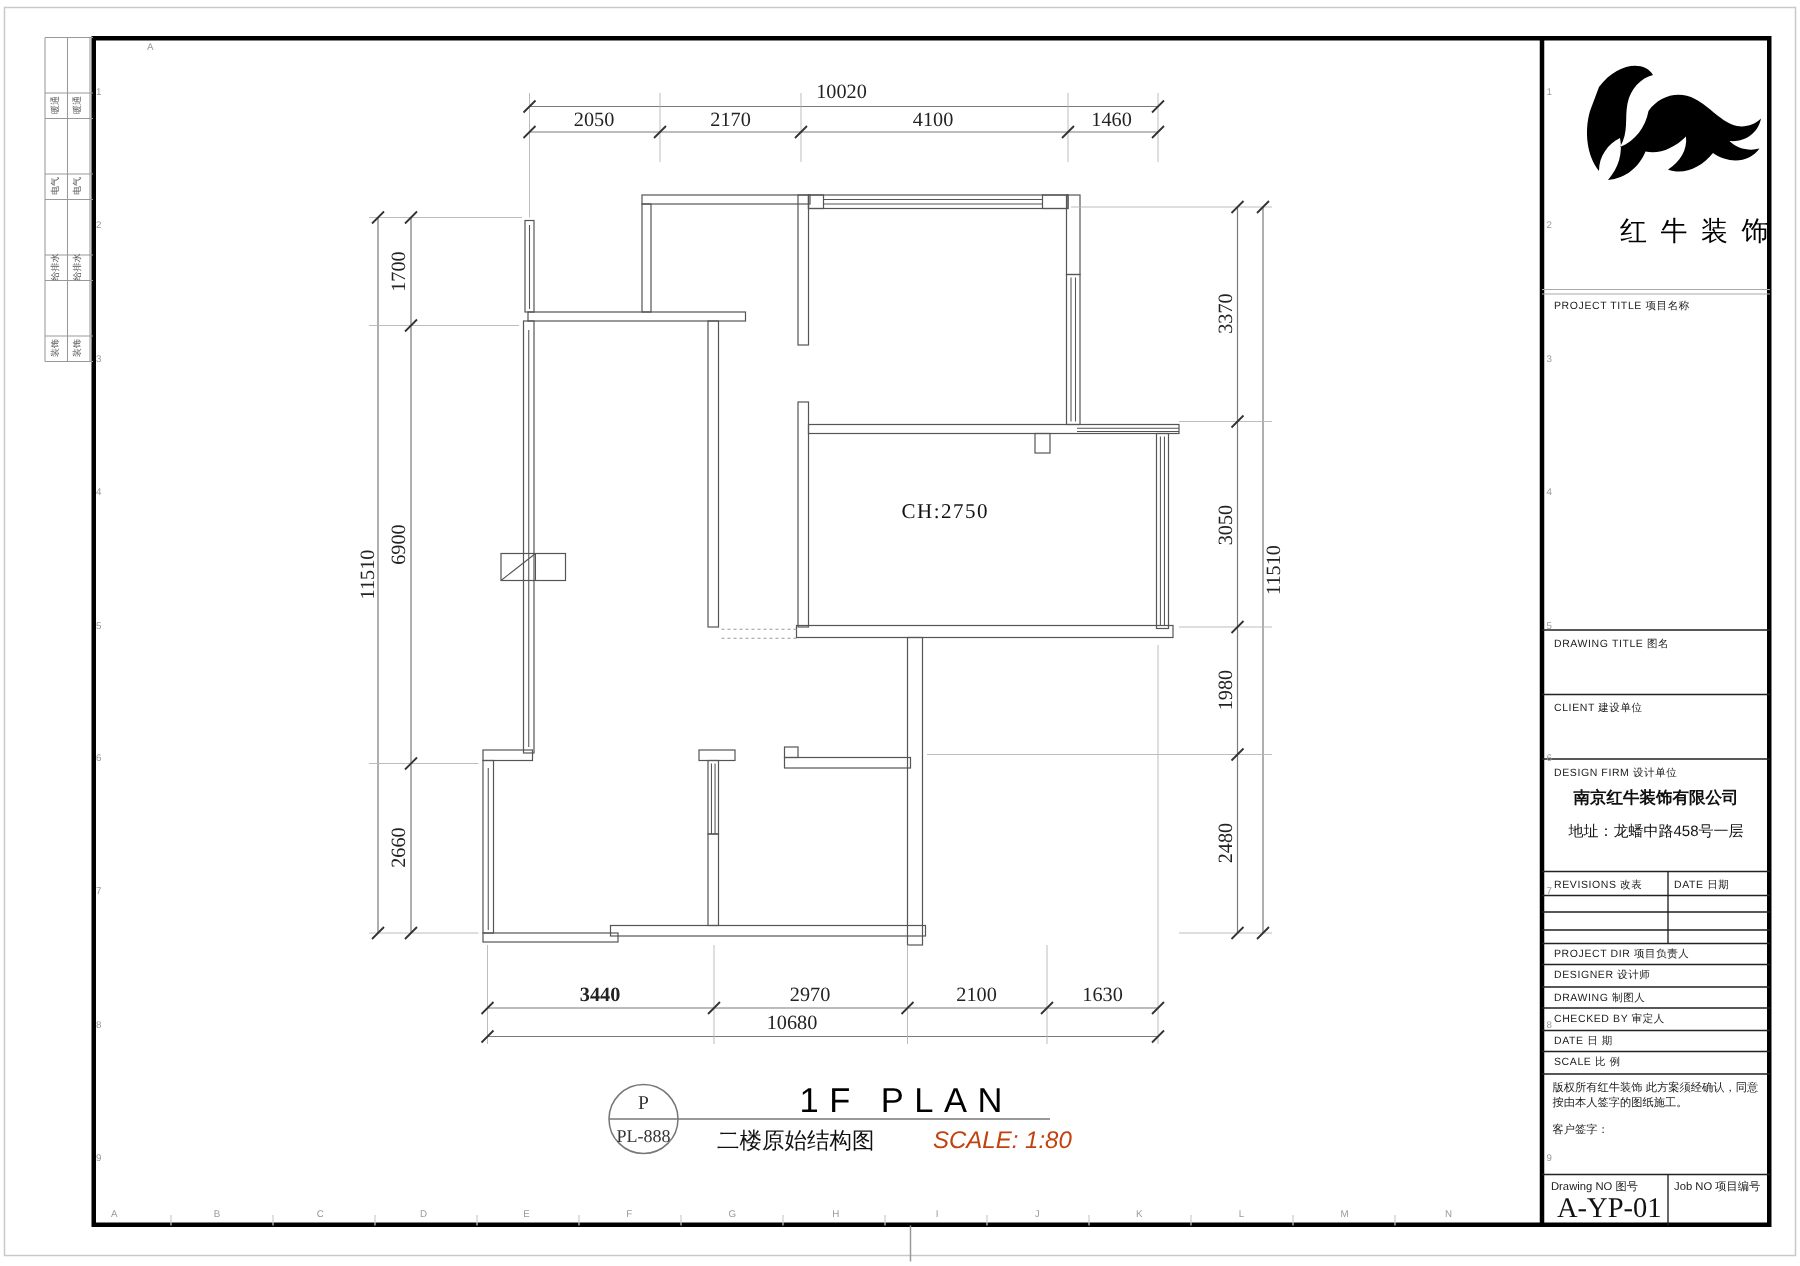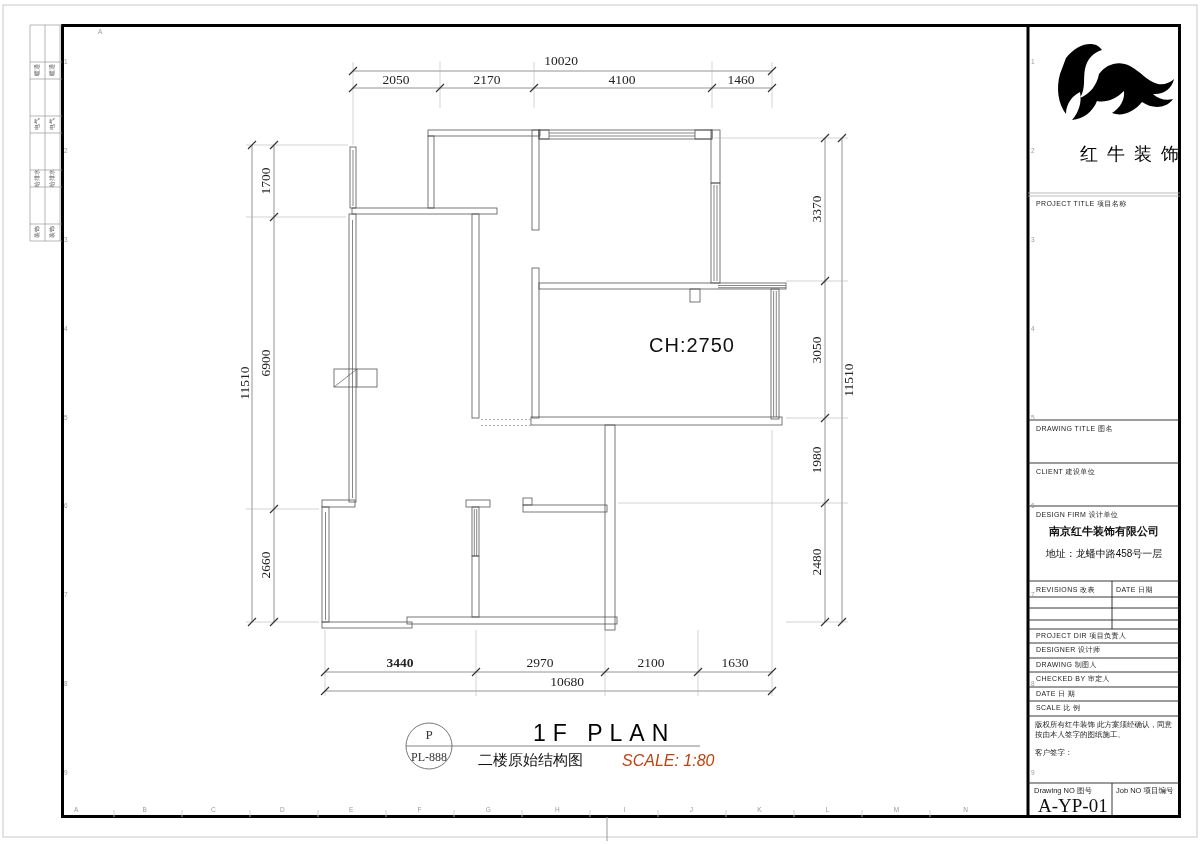--- a/index.html
+++ b/index.html
@@ -3,21 +3,21 @@
 <meta charset="utf-8">
 <style>
   html,body{margin:0;padding:0;background:#e8e8e8;}
   .sheet{position:relative;width:1200px;height:844px;background:#ffffff;overflow:hidden;
          font-family:"Liberation Sans",sans-serif;}
   .sheet svg{position:absolute;left:0;top:0;}
   .txt{position:absolute;white-space:nowrap;color:#1a1a1a;}
   .dim{font-family:"Liberation Serif",serif;font-size:13.5px;color:#222;transform:translateX(-50%);}
   .dimv{font-family:"Liberation Serif",serif;font-size:13.5px;color:#222;
         transform:translate(-50%,-50%) rotate(-90deg);}
-  .ch{font-family:Liberation Sans, sans-serif;font-size:20px;letter-spacing:1px;color:#111;margin-left:48px;}
+  .ch{font-family:Liberation Serif, serif;font-size:14px;letter-spacing:1px;color:#111;}
   .ptag{font-family:"Liberation Serif",serif;font-size:13px;transform:translateX(-50%);color:#333;}
   .pltag{font-family:"Liberation Serif",serif;font-size:12px;transform:translateX(-50%);color:#333;}
   .t1f{font-weight:normal;font-size:23px;letter-spacing:7px;color:#000;}
   .tcn{font-size:15px;color:#111;}
   .tscale{font-family:Liberation Sans, sans-serif;font-style:italic;font-size:16px;color:#c2410c;}
   .brand{font-size:18px;letter-spacing:9px;color:#000;transform:translateX(-50%);}
   .tbl{font-size:7px;letter-spacing:.4px;color:#222;}
   .tbco{font-size:11px;font-weight:bold;color:#111;transform:translateX(-50%);}
   .tbaddr{font-size:10px;color:#111;transform:translateX(-50%);}
   .tbsm{font-size:7.5px;color:#222;}
@@ -136,21 +136,21 @@
   <span class="txt dim" style="left:561px;top:53px;">10020</span>
   <span class="txt dim" style="left:396px;top:72px;">2050</span>
   <span class="txt dim" style="left:487px;top:72px;">2170</span>
   <span class="txt dim" style="left:622px;top:72px;">4100</span>
   <span class="txt dim" style="left:741px;top:72px;">1460</span>
 
   <span class="txt dim" style="left:400px;top:655px;font-weight:bold;">3440</span>
   <span class="txt dim" style="left:540px;top:655px;">2970</span>
   <span class="txt dim" style="left:651px;top:655px;">2100</span>
   <span class="txt dim" style="left:735px;top:655px;">1630</span>
-  <span class="txt dim" style="left:567px;top:674px;text-align:center;">10680</span>
+  <span class="txt dim" style="left:528px;top:674px;text-align:center;">10680</span>
 
   <span class="txt dimv" style="left:266px;top:181px;">1700</span>
   <span class="txt dimv" style="left:266px;top:363px;">6900</span>
   <span class="txt dimv" style="left:266px;top:565px;">2660</span>
   <span class="txt dimv" style="left:245px;top:383px;">11510</span>
 
   <span class="txt dimv" style="left:817px;top:209px;">3370</span>
   <span class="txt dimv" style="left:817px;top:350px;">3050</span>
   <span class="txt dimv" style="left:817px;top:460px;">1980</span>
   <span class="txt dimv" style="left:817px;top:562px;">2480</span>

